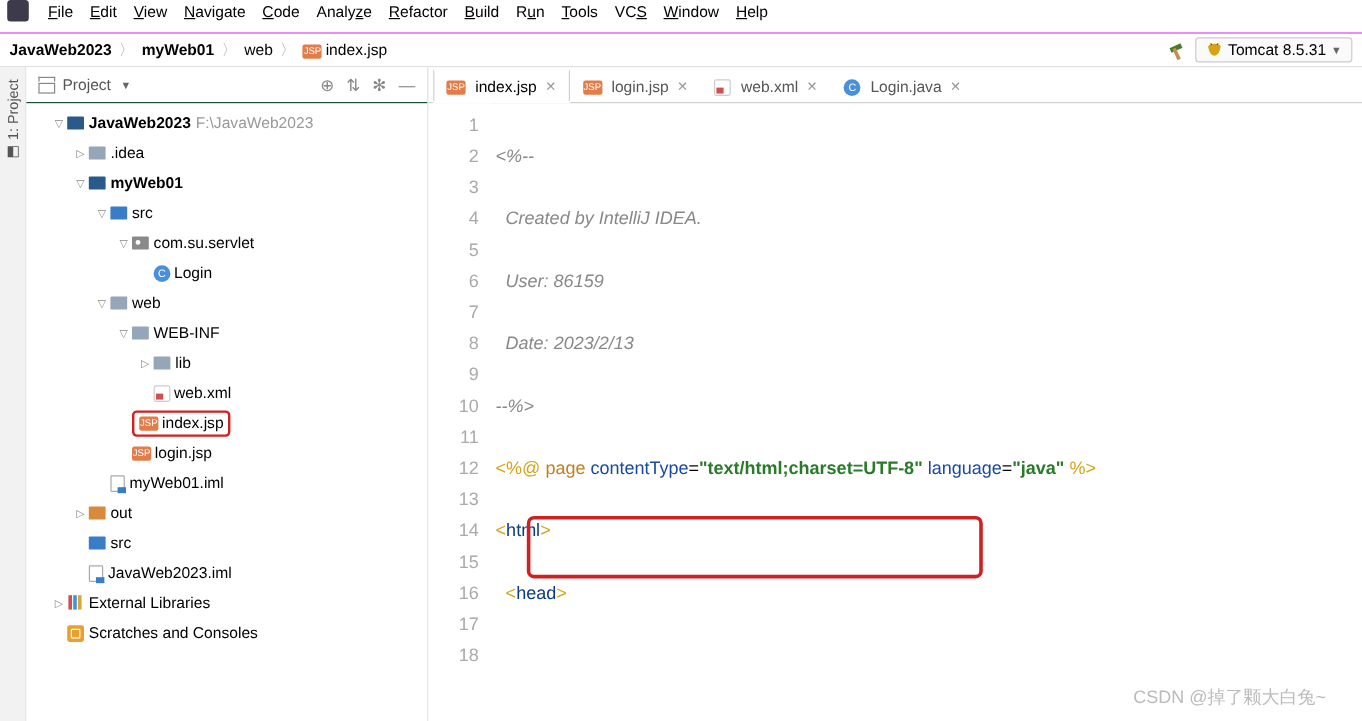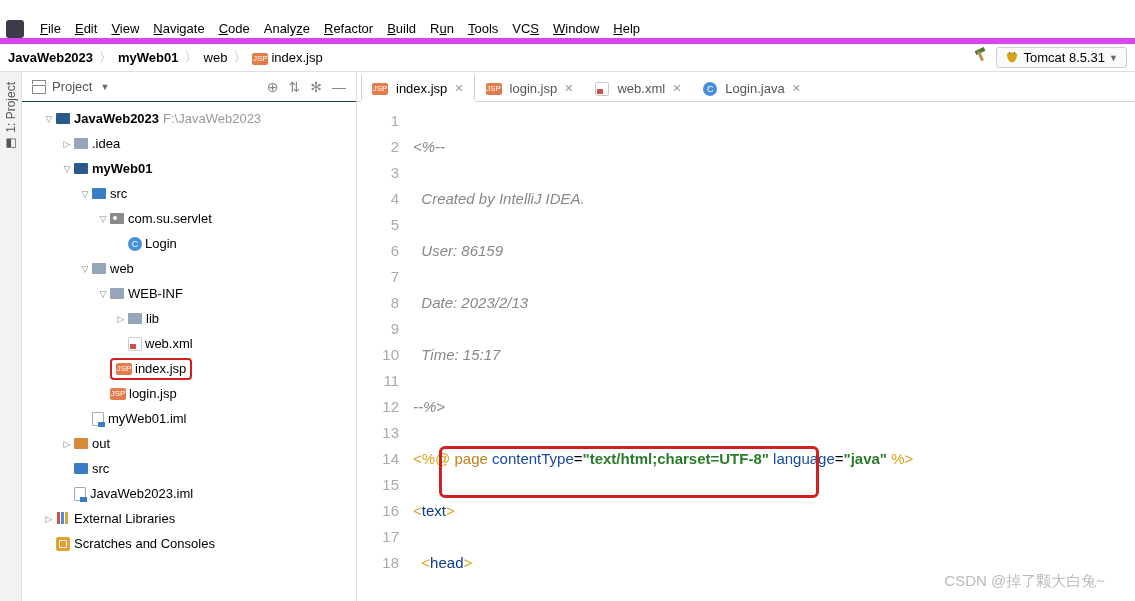--- a/index.html
+++ b/index.html
@@ -1,30 +1,30 @@
 <!DOCTYPE html>
 <html><head>
 <meta charset="utf-8">
 <style>
 * { margin:0; padding:0; box-sizing:border-box; font-family:"Segoe UI",Arial,sans-serif; }
 body { width:1135px; height:601px; background:#fff; font-size:13px; color:#000; overflow:hidden; position:relative; }
-.menubar { height:44px; display:flex; align-items:flex-end; padding:0 6px; gap:2px; border-bottom:6px solid #d946ef; }
+.menubar { height:28px; display:flex; align-items:flex-start; padding:0 6px; gap:2px; border-bottom:1px solid #d946ef; }
 .menubar .logo { width:18px; height:18px; background:#3d3a4a; border-radius:3px; margin-right:8px; }
 .menubar .mi { padding:2px 6px; cursor:pointer; }
 .menubar .mi u { text-decoration:underline; }
 .menubar .title-right { margin-left:auto; color:#888; padding-right:8px; }
 .toolbar-row { height:28px; display:flex; align-items:center; border-bottom:1px solid #e0e0e0; padding:0 8px; }
 .breadcrumb { display:flex; align-items:center; gap:6px; }
 .breadcrumb .sep { color:#aaa; }
 .breadcrumb .bold { font-weight:600; }
 .jsp-icon { display:inline-block; width:16px; height:12px; background:#e27d4a; color:#fff; font-size:8px; line-height:12px; text-align:center; border-radius:2px; margin-right:3px; vertical-align:middle; }
 .xml-icon { display:inline-block; width:14px; height:14px; background:#fff; border:1px solid #ccc; font-size:7px; line-height:12px; text-align:center; border-radius:2px; margin-right:3px; vertical-align:middle; position:relative; }
 .xml-icon::after{content:'';position:absolute;left:1px;bottom:1px;width:6px;height:5px;background:#d05050;}
 .c-icon { display:inline-block; width:14px; height:14px; background:#4a90d9; color:#fff; font-size:9px; line-height:14px; text-align:center; border-radius:50%; margin-right:3px; vertical-align:middle; }
-.toolbar-right { margin-left:auto; display:flex; align-items:flex-start; gap:8px; }
+.toolbar-right { margin-left:auto; display:flex; align-items:flex-end; gap:8px; }
 .hammer-icon { width:16px;height:16px;display:inline-block;position:relative;}
 .hammer-icon::before{content:'';position:absolute;width:10px;height:4px;background:#4a7a2a;top:2px;left:3px;transform:rotate(-25deg);}
 .hammer-icon::after{content:'';position:absolute;width:3px;height:10px;background:#c09050;top:4px;left:7px;transform:rotate(-25deg);}
 .run-config { border:1px solid #ccc; border-radius:3px; padding:2px 8px; display:flex; align-items:center; gap:4px; background:#fafafa;}
 .tomcat-icon{width:14px;height:14px;display:inline-block;}
 .tomcat-icon svg{width:14px;height:14px;}
 .chev-down{font-size:9px;color:#666;}
 .main { display:flex; height:calc(601px - 56px); }
 .side-tab { width:22px; background:#f2f2f2; border-right:1px solid #e0e0e0; display:flex; flex-direction:column; align-items:center; padding-top:4px;}
 .side-tab .vert { writing-mode:vertical-rl; transform:rotate(180deg); font-size:12px; color:#555; padding:6px 0; cursor:pointer;display:flex;align-items:center;gap:4px;}
@@ -279,24 +279,23 @@
           <div class="ln">15</div>
           <div class="ln">16</div>
           <div class="ln">17</div>
           <div class="ln">18</div>
       </div>
       <div class="code">
 <div class="code-line"><span class="cm">&lt;%--</span></div>
 <div class="code-line"><span class="cm">  Created by IntelliJ IDEA.</span></div>
 <div class="code-line"><span class="cm">  User: 86159</span></div>
 <div class="code-line"><span class="cm">  Date: 2023/2/13</span></div>
-<div class="code-line"><span class="cm">  Time: 15:17</span></div>
 <div class="code-line"><span class="cm">--%&gt;</span></div>
 <div class="code-line"><span class="tag">&lt;%@ </span><span class="kw">page </span><span class="attr">contentType</span><span>=</span><span class="str">"text/html;charset=UTF-8" </span><span class="attr">language</span><span>=</span><span class="str">"java" </span><span class="tag">%&gt;</span></div>
-<div class="code-line"><span class="tag">&lt;</span><span class="tagname">text</span><span class="tag">&gt;</span></div>
+<div class="code-line"><span class="tag">&lt;</span><span class="tagname">html</span><span class="tag">&gt;</span></div>
 <div class="code-line">  <span class="tag">&lt;</span><span class="tagname">head</span><span class="tag">&gt;</span></div>
 
 
 
 
 
 
 
 
         <div class="code-hl-box" style="left:30px;top:344px;width:380px;height:52px;"></div>

